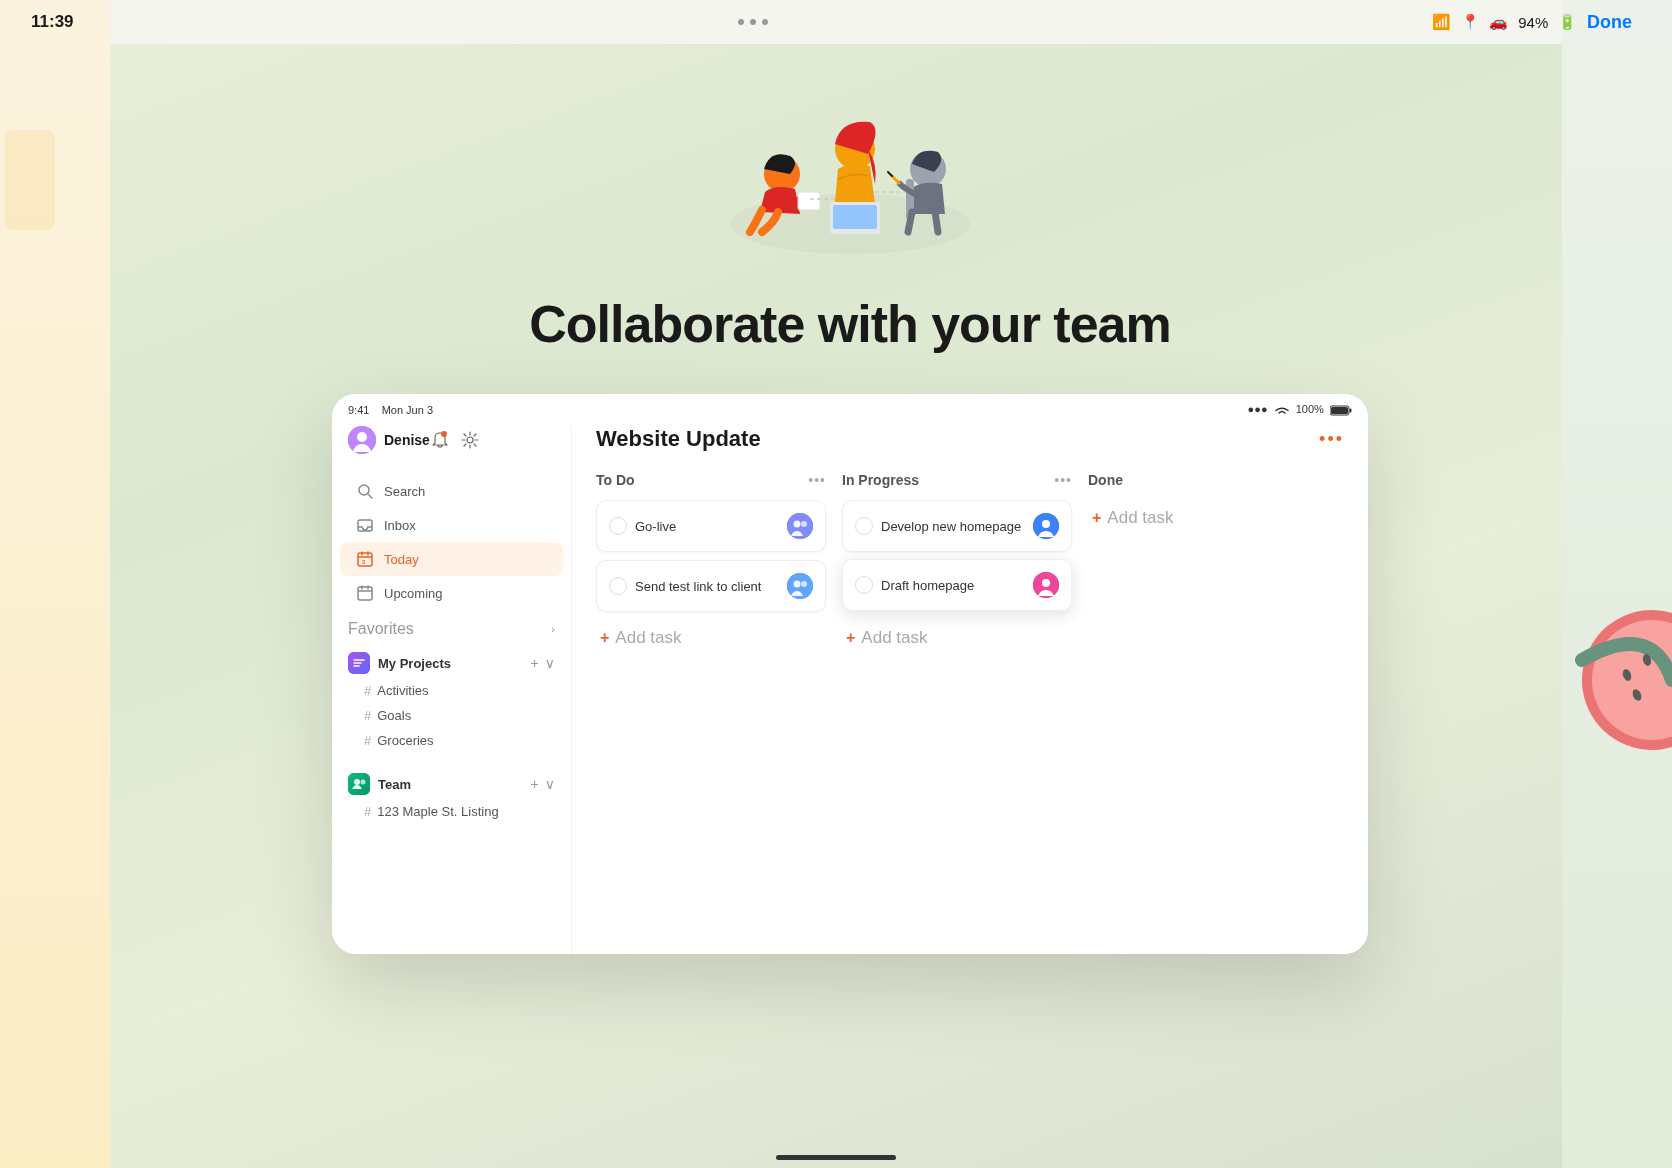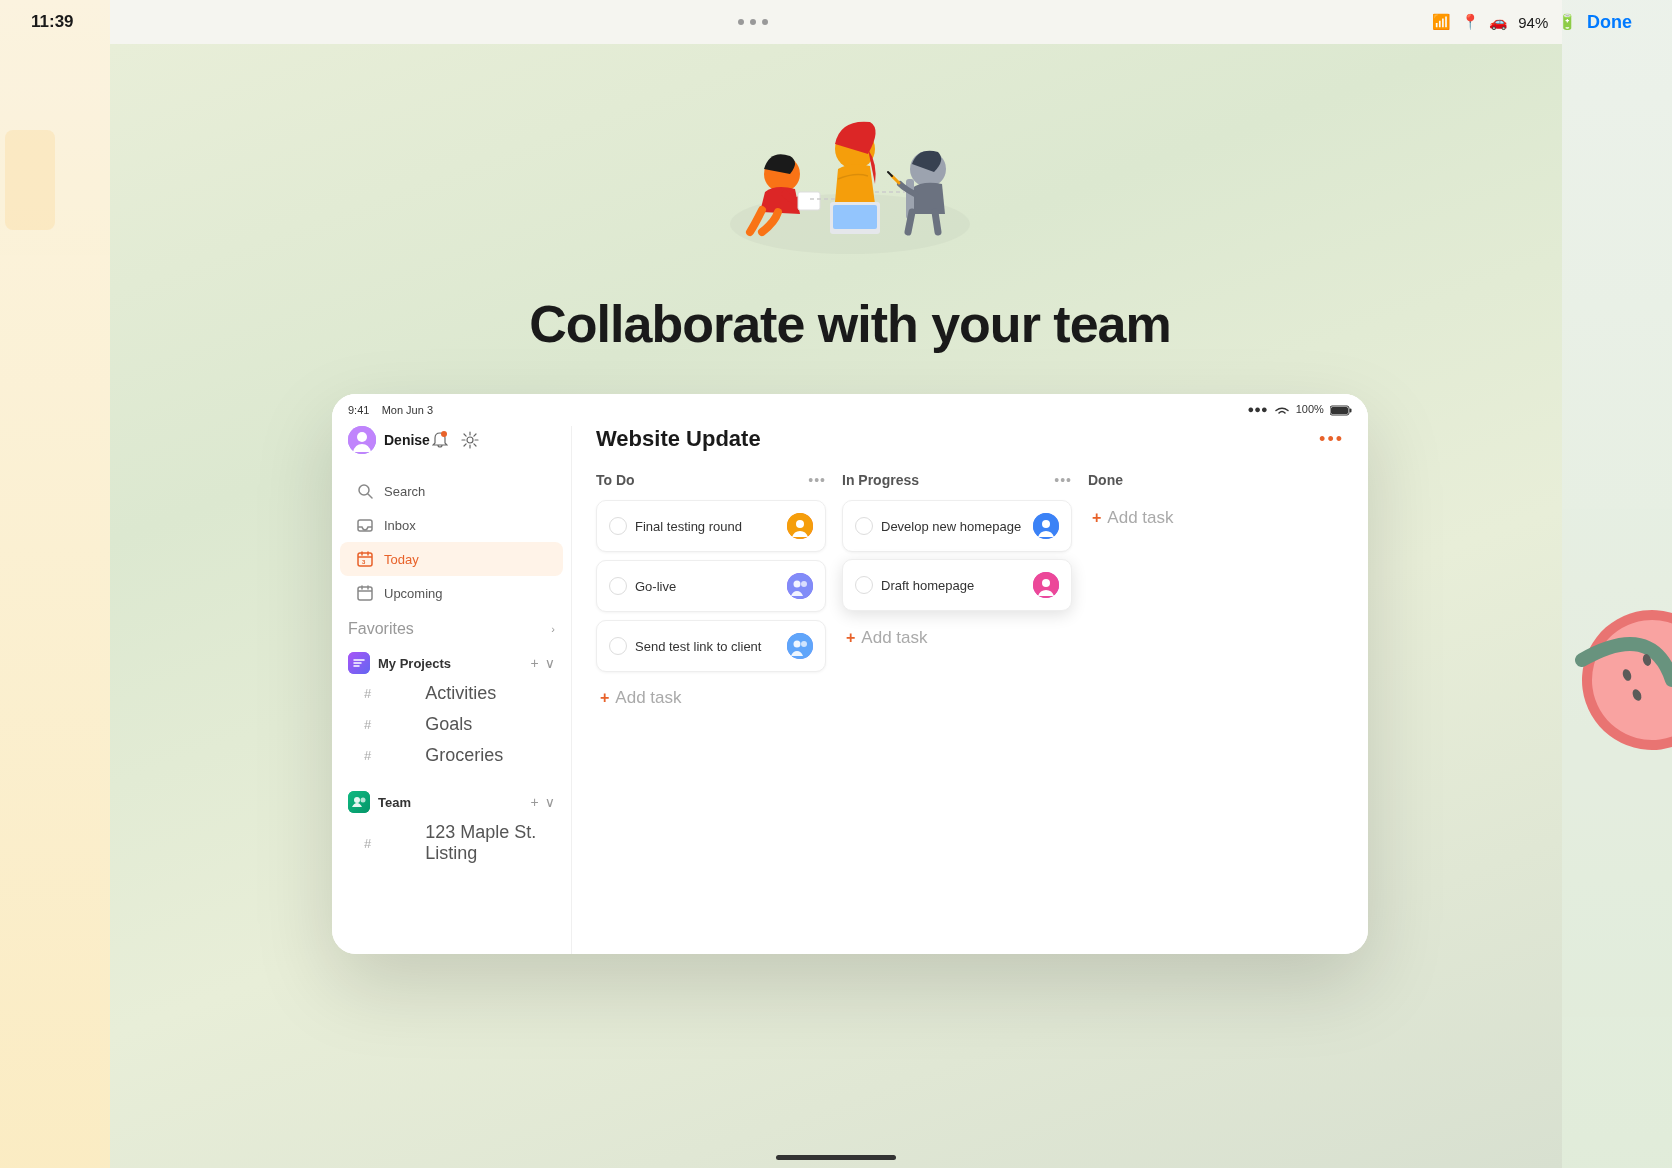--- a/index.html
+++ b/index.html
@@ -303,23 +303,22 @@
       padding: 5px 8px;
       margin-left: 8px;
       cursor: pointer;
       border-radius: 6px;
     }
     .project-hash {
       color: #aaa;
       font-size: 13px;
     }
     .project-item-label {
-      font-size: 18px;
+      font-size: 13px;
       color: #555;
-      margin-left: 48px;
     }
 
     
     .main-panel {
       flex: 1;
       padding-top: 32px;
       overflow: hidden;
       background: #fff;
       position: relative;
     }
@@ -724,33 +723,20 @@
         </div>
 
         <div class="kanban-board">
 
           <div class="kanban-column">
             <div class="column-header">
               <span class="column-title">To Do</span>
               <span class="column-dots">•••</span>
             </div>
 
-            <div class="task-card">
-              <div class="task-left">
-                <div class="task-checkbox"></div>
-                <span class="task-name">Final testing round</span>
-              </div>
-              <div class="task-avatar" style="background: linear-gradient(135deg, #f59e0b, #ef4444); width:26px;height:26px;border-radius:50%;">
-                <svg width="26" height="26" viewBox="0 0 26 26">
-                  <circle cx="13" cy="13" r="13" fill="#f59e0b"></circle>
-                  <circle cx="13" cy="11" r="4" fill="#fff"></circle>
-                  <path d="M5,24 Q7,18 13,18 Q19,18 21,24" fill="#fff"></path>
-                </svg>
-              </div>
-            </div>
 
             <div class="task-card">
               <div class="task-left">
                 <div class="task-checkbox"></div>
                 <span class="task-name">Go-live</span>
               </div>
               <div class="task-avatar group" style="width:26px;height:26px;border-radius:50%; background: linear-gradient(135deg,#a855f7,#6366f1); display:flex;align-items:center;justify-content:center;">
                 <svg width="26" height="26" viewBox="0 0 26 26">
                   <circle cx="13" cy="13" r="13" fill="#818cf8"></circle>
                   <circle cx="10" cy="11" r="3.5" fill="#fff" opacity="0.9"></circle>

